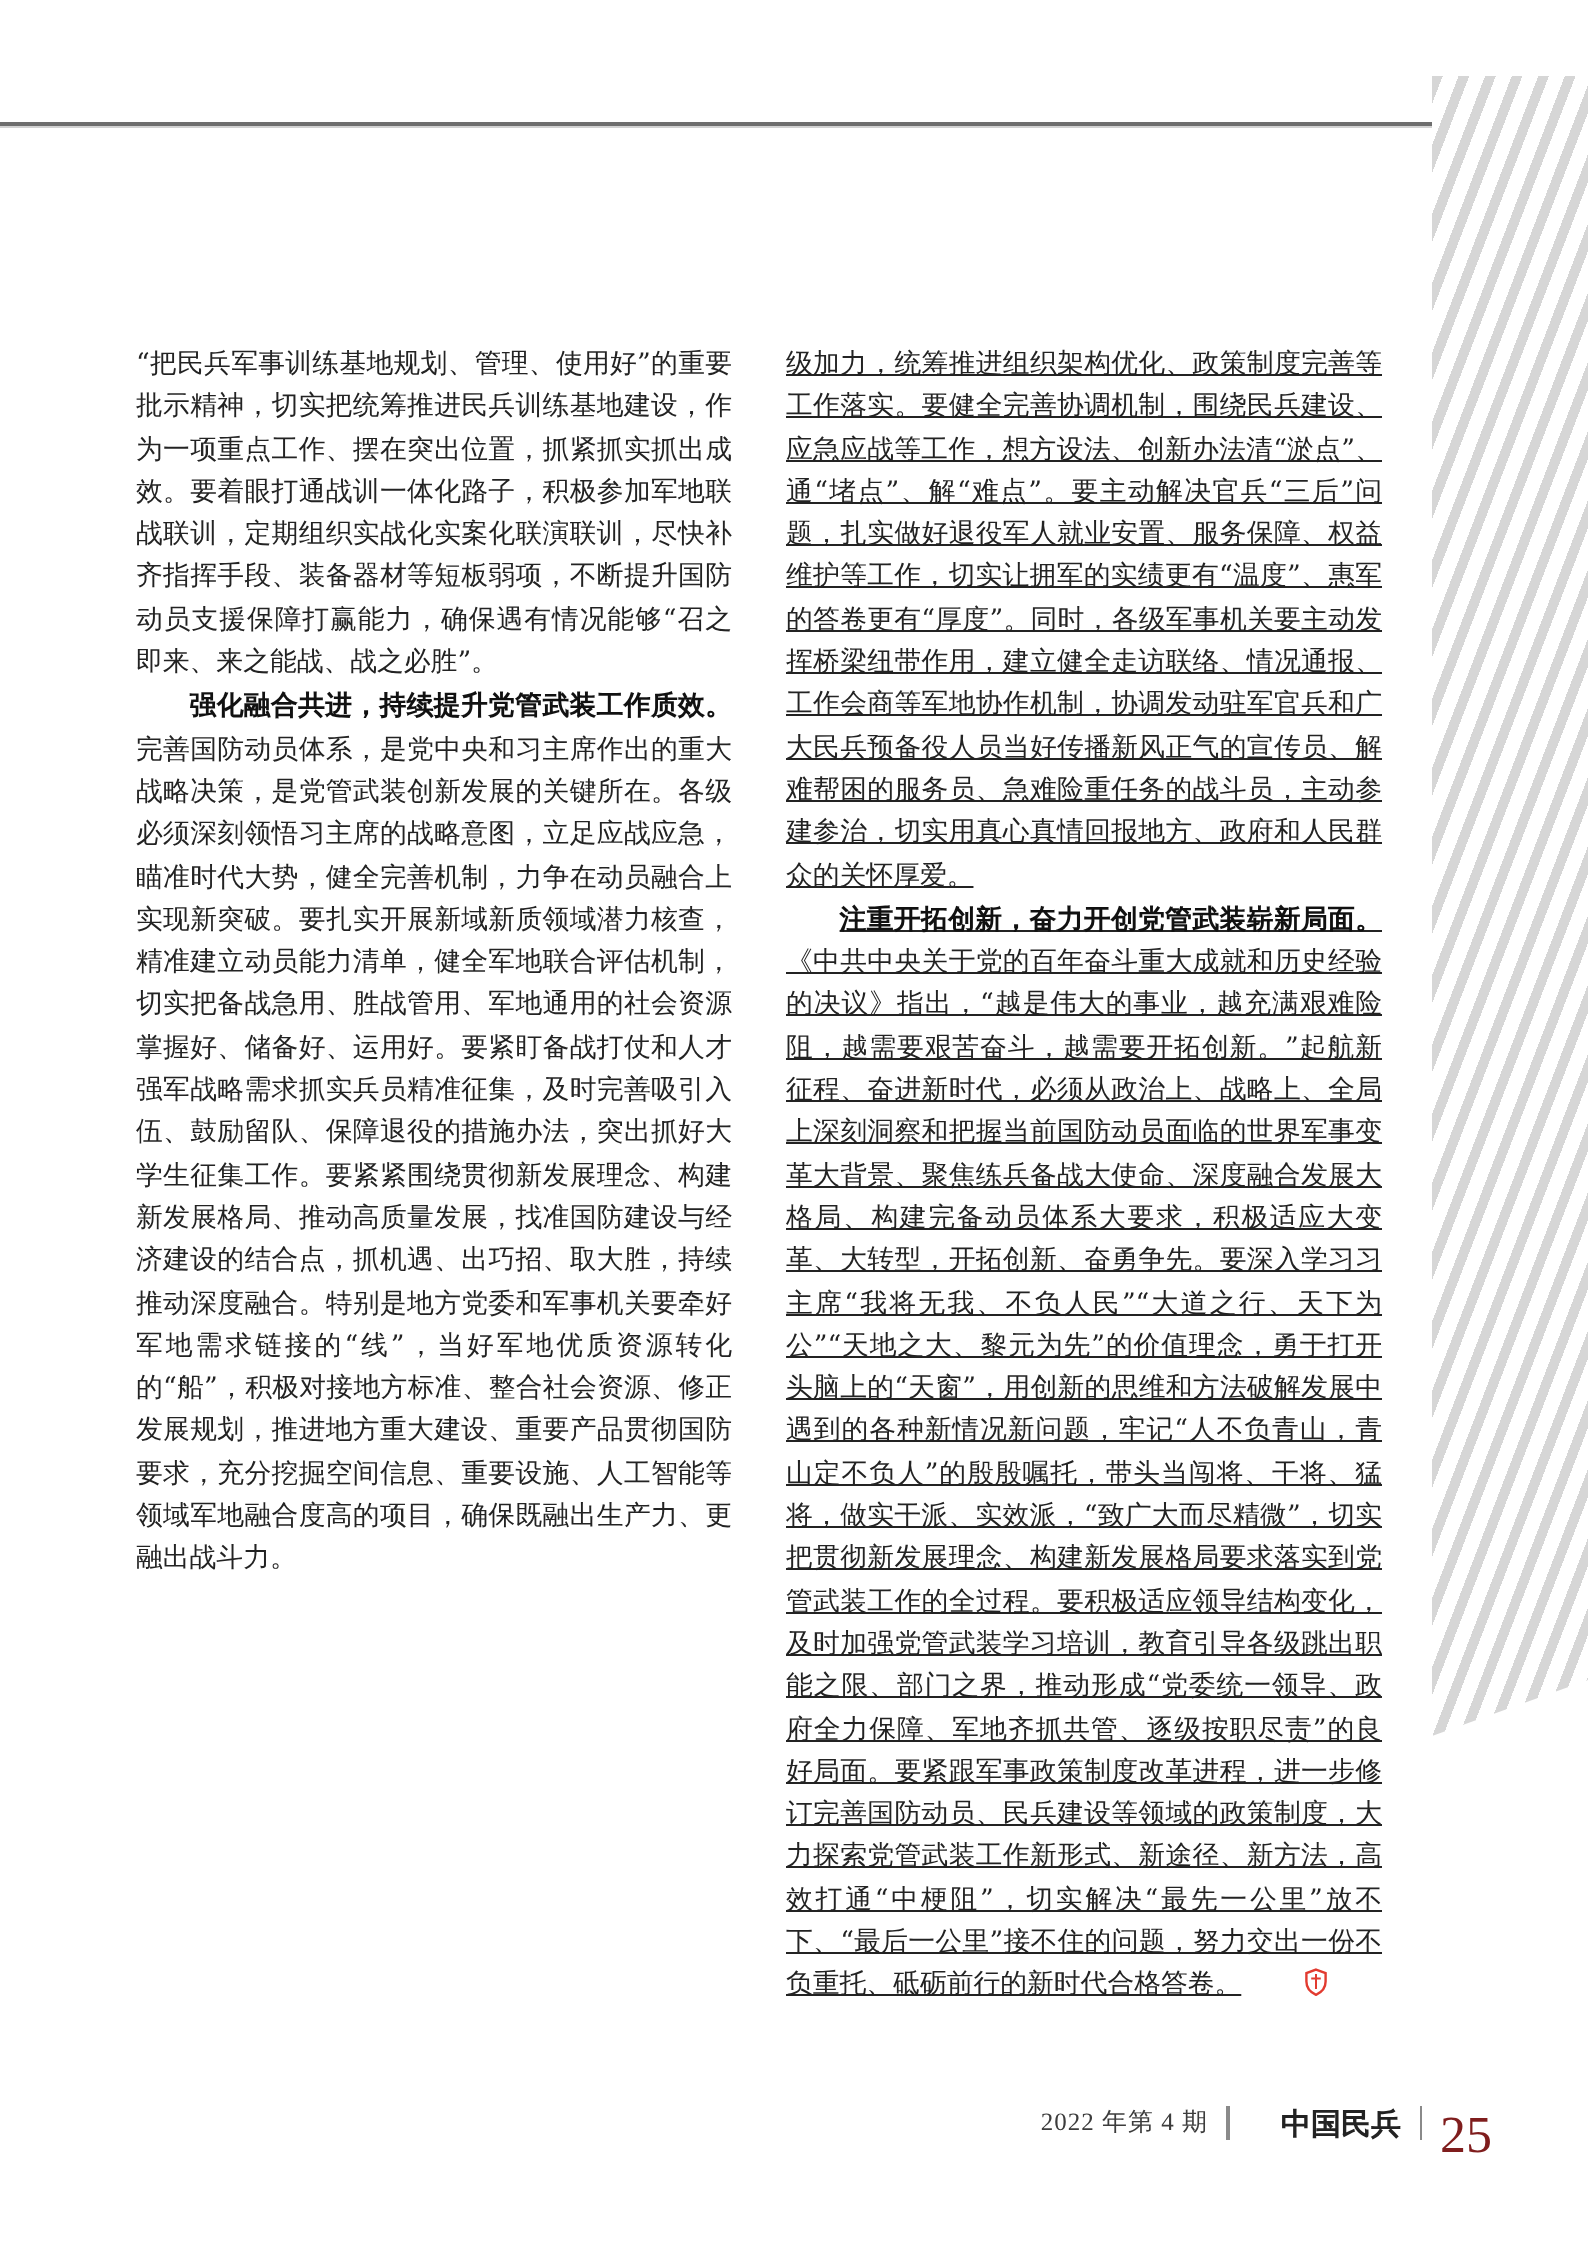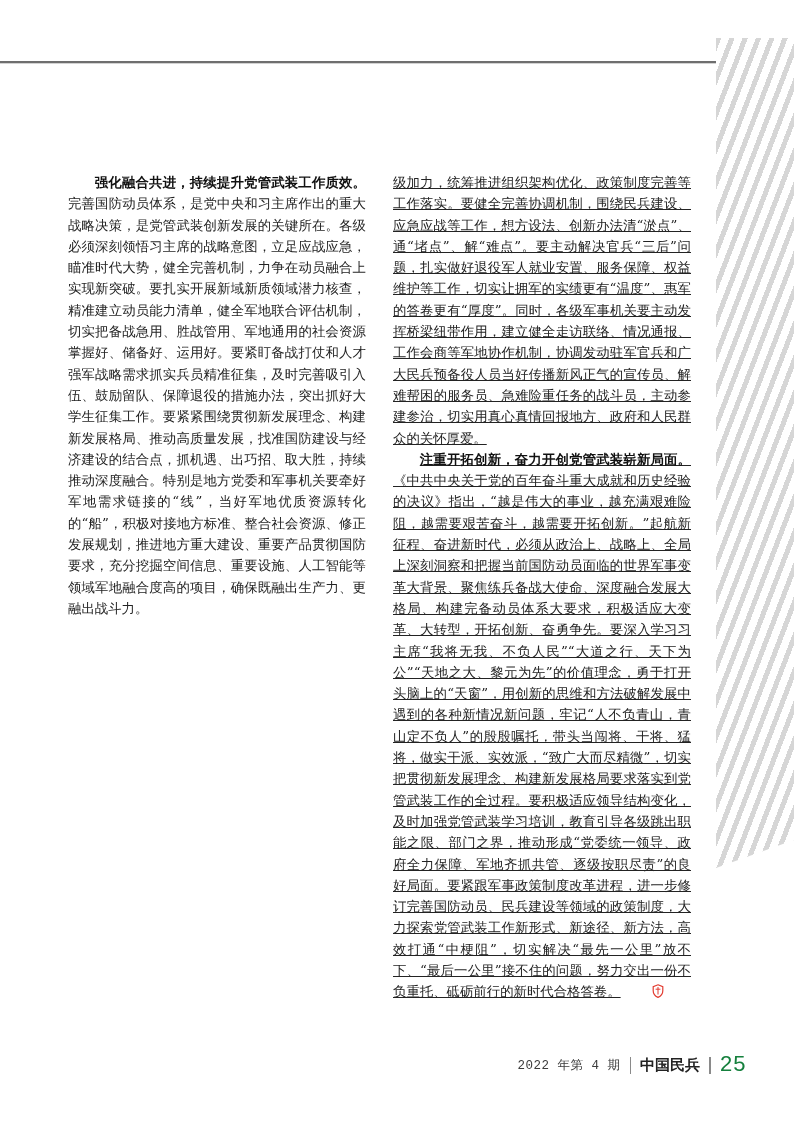--- a/index.html
+++ b/index.html
@@ -58,54 +58,56 @@
   .end-mark {
     display: inline-block;
     vertical-align: -2px;
     margin-left: 5px;
   }
   .footer {
     position: absolute;
     top: 1053px;
     right: 48px;
     display: flex;
-    align-items: center;
-    font-family: Liberation Mono, monospace;
+    align-items: flex-start;
+    font-family: Liberation Serif, serif;
     color: #3c3c3c;
     white-space: nowrap;
   }
   .footer .issue {
     font-size: 12.5px;
     letter-spacing: 0.5px;
   }
   .footer .sep {
     display: inline-block;
     width: 1.5px;
     height: 17px;
     background: #8a8a8a;
     margin: 0 9px;
   }
   .footer .magazine {
     font-size: 15px;
     font-weight: 700;
     color: #222222;
+    margin-left: 17px;
   }
   .footer .page-number {
-    font-size: 22px;
+    font-size: 26px;
     font-weight: 500;
-    color: #15803d;
+    color: #7f1d1d;
   }
 </style>
 </head>
 <body>
 
 <div class="top-rule"></div>
 <div class="stripes"></div>
 
 <div class="col col-left">
+  <p>“把民兵军事训练基地规划、管理、使用好”的重要批示精神，切实把统筹推进民兵训练基地建设，作为一项重点工作、摆在突出位置，抓紧抓实抓出成效。要着眼打通战训一体化路子，积极参加军地联战联训，定期组织实战化实案化联演联训，尽快补齐指挥手段、装备器材等短板弱项，不断提升国防动员支援保障打赢能力，确保遇有情况能够“召之即来、来之能战、战之必胜”。</p>
   <p class="lead-para"><b class="lead">强化融合共进，持续提升党管武装工作质效。</b><span>完善国防动员体系，是党中央和习主席作出的重大战略决策，是党管武装创新发展的关键所在。各级必须深刻领悟习主席的战略意图，立足应战应急，瞄准时代大势，健全完善机制，力争在动员融合上实现新突破。要扎实开展新域新质领域潜力核查，精准建立动员能力清单，健全军地联合评估机制，切实把备战急用、胜战管用、军地通用的社会资源掌握好、储备好、运用好。要紧盯备战打仗和人才强军战略需求抓实兵员精准征集，及时完善吸引入伍、鼓励留队、保障退役的措施办法，突出抓好大学生征集工作。要紧紧围绕贯彻新发展理念、构建新发展格局、推动高质量发展，找准国防建设与经济建设的结合点，抓机遇、出巧招、取大胜，持续推动深度融合。特别是地方党委和军事机关要牵好军地需求链接的“线”，当好军地优质资源转化的“船”，积极对接地方标准、整合社会资源、修正发展规划，推进地方重大建设、重要产品贯彻国防要求，充分挖掘空间信息、重要设施、人工智能等领域军地融合度高的项目，确保既融出生产力、更融出战斗力。</span></p>
 </div>
 
 <div class="col col-right">
   <p>级加力，统筹推进组织架构优化、政策制度完善等工作落实。要健全完善协调机制，围绕民兵建设、应急应战等工作，想方设法、创新办法清“淤点”、通“堵点”、解“难点”。要主动解决官兵“三后”问题，扎实做好退役军人就业安置、服务保障、权益维护等工作，切实让拥军的实绩更有“温度”、惠军的答卷更有“厚度”。同时，各级军事机关要主动发挥桥梁纽带作用，建立健全走访联络、情况通报、工作会商等军地协作机制，协调发动驻军官兵和广大民兵预备役人员当好传播新风正气的宣传员、解难帮困的服务员、急难险重任务的战斗员，主动参建参治，切实用真心真情回报地方、政府和人民群众的关怀厚爱。</p>
   <p class="lead-para"><b class="lead">注重开拓创新，奋力开创党管武装崭新局面。</b><span>《中共中央关于党的百年奋斗重大成就和历史经验的决议》指出，“越是伟大的事业，越充满艰难险阻，越需要艰苦奋斗，越需要开拓创新。”起航新征程、奋进新时代，必须从政治上、战略上、全局上深刻洞察和把握当前国防动员面临的世界军事变革大背景、聚焦练兵备战大使命、深度融合发展大格局、构建完备动员体系大要求，积极适应大变革、大转型，开拓创新、奋勇争先。要深入学习习主席“我将无我、不负人民”“大道之行、天下为公”“天地之大、黎元为先”的价值理念，勇于打开头脑上的“天窗”，用创新的思维和方法破解发展中遇到的各种新情况新问题，牢记“人不负青山，青山定不负人”的殷殷嘱托，带头当闯将、干将、猛将，做实干派、实效派，“致广大而尽精微”，切实把贯彻新发展理念、构建新发展格局要求落实到党管武装工作的全过程。要积极适应领导结构变化，及时加强党管武装学习培训，教育引导各级跳出职能之限、部门之界，推动形成“党委统一领导、政府全力保障、军地齐抓共管、逐级按职尽责”的良好局面。要紧跟军事政策制度改革进程，进一步修订完善国防动员、民兵建设等领域的政策制度，大力探索党管武装工作新形式、新途径、新方法，高效打通“中梗阻”，切实解决“最先一公里”放不下、“最后一公里”接不住的问题，努力交出一份不负重托、砥砺前行的新时代合格答卷。</span><span class="end-mark"><svg width="12" height="14" viewBox="0 0 12 14">
           <path d="M6 0.8 L10.8 2.6 V6.8 C10.8 10.1 8.8 12.2 6 13.4 C3.2 12.2 1.2 10.1 1.2 6.8 V2.6 Z" fill="none" stroke="#e23b30" stroke-width="1.2"></path>
           <path d="M6 3 V10.5 M3.6 5.2 H8.4" fill="none" stroke="#e23b30" stroke-width="1"></path>
         </svg></span></p>
 </div>

